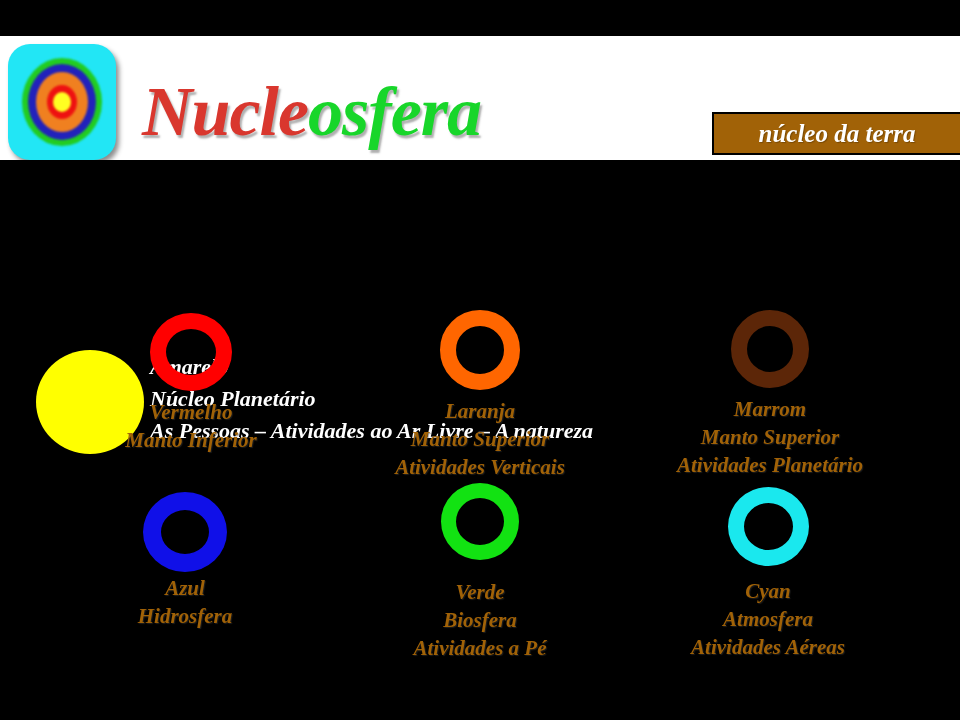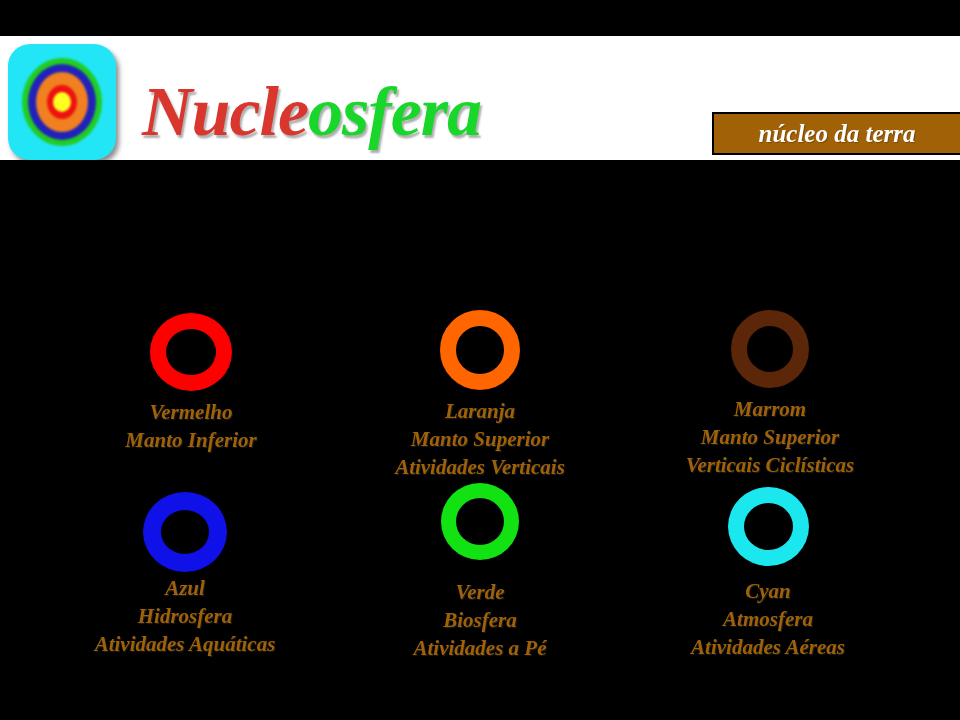--- a/index.html
+++ b/index.html
@@ -148,20 +148,28 @@
     <div class="ring r-red"></div>
     <div class="ring r-yellow"></div>
   </div>
 
   <div class="title"><span class="t-red">Nucle</span><span class="t-green">osfera</span></div>
 
   <div class="banner">
     <span>núcleo da terra</span>
   </div>
 
+  <div class="top-entry">
+    <div class="yellow-disc"></div>
+    <div class="top-text">
+      <div>Amarelo</div>
+      <div>Núcleo Planetário</div>
+      <div>As Pessoas – Atividades ao Ar Livre – A natureza</div>
+    </div>
+  </div>
 
   <div class="cell cell-vermelho">
     <div class="ringo"></div>
     <div class="labels">
       <div>Vermelho</div>
       <div>Manto Inferior</div>
     </div>
   </div>
 
   <div class="cell cell-laranja">
@@ -171,30 +179,29 @@
       <div>Manto Superior</div>
       <div>Atividades Verticais</div>
     </div>
   </div>
 
   <div class="cell cell-marrom">
     <div class="ringo"></div>
     <div class="labels">
       <div>Marrom</div>
       <div>Manto Superior</div>
-      <div>Verticais Ciclísticas</div>
+      <div>Atividades Planetário</div>
     </div>
   </div>
 
   <div class="cell cell-azul">
     <div class="ringo"></div>
     <div class="labels">
       <div>Azul</div>
       <div>Hidrosfera</div>
-      <div>Atividades Aquáticas</div>
     </div>
   </div>
 
   <div class="cell cell-cyan">
     <div class="ringo"></div>
     <div class="labels">
       <div>Cyan</div>
       <div>Atmosfera</div>
       <div>Atividades Aéreas</div>
     </div>

